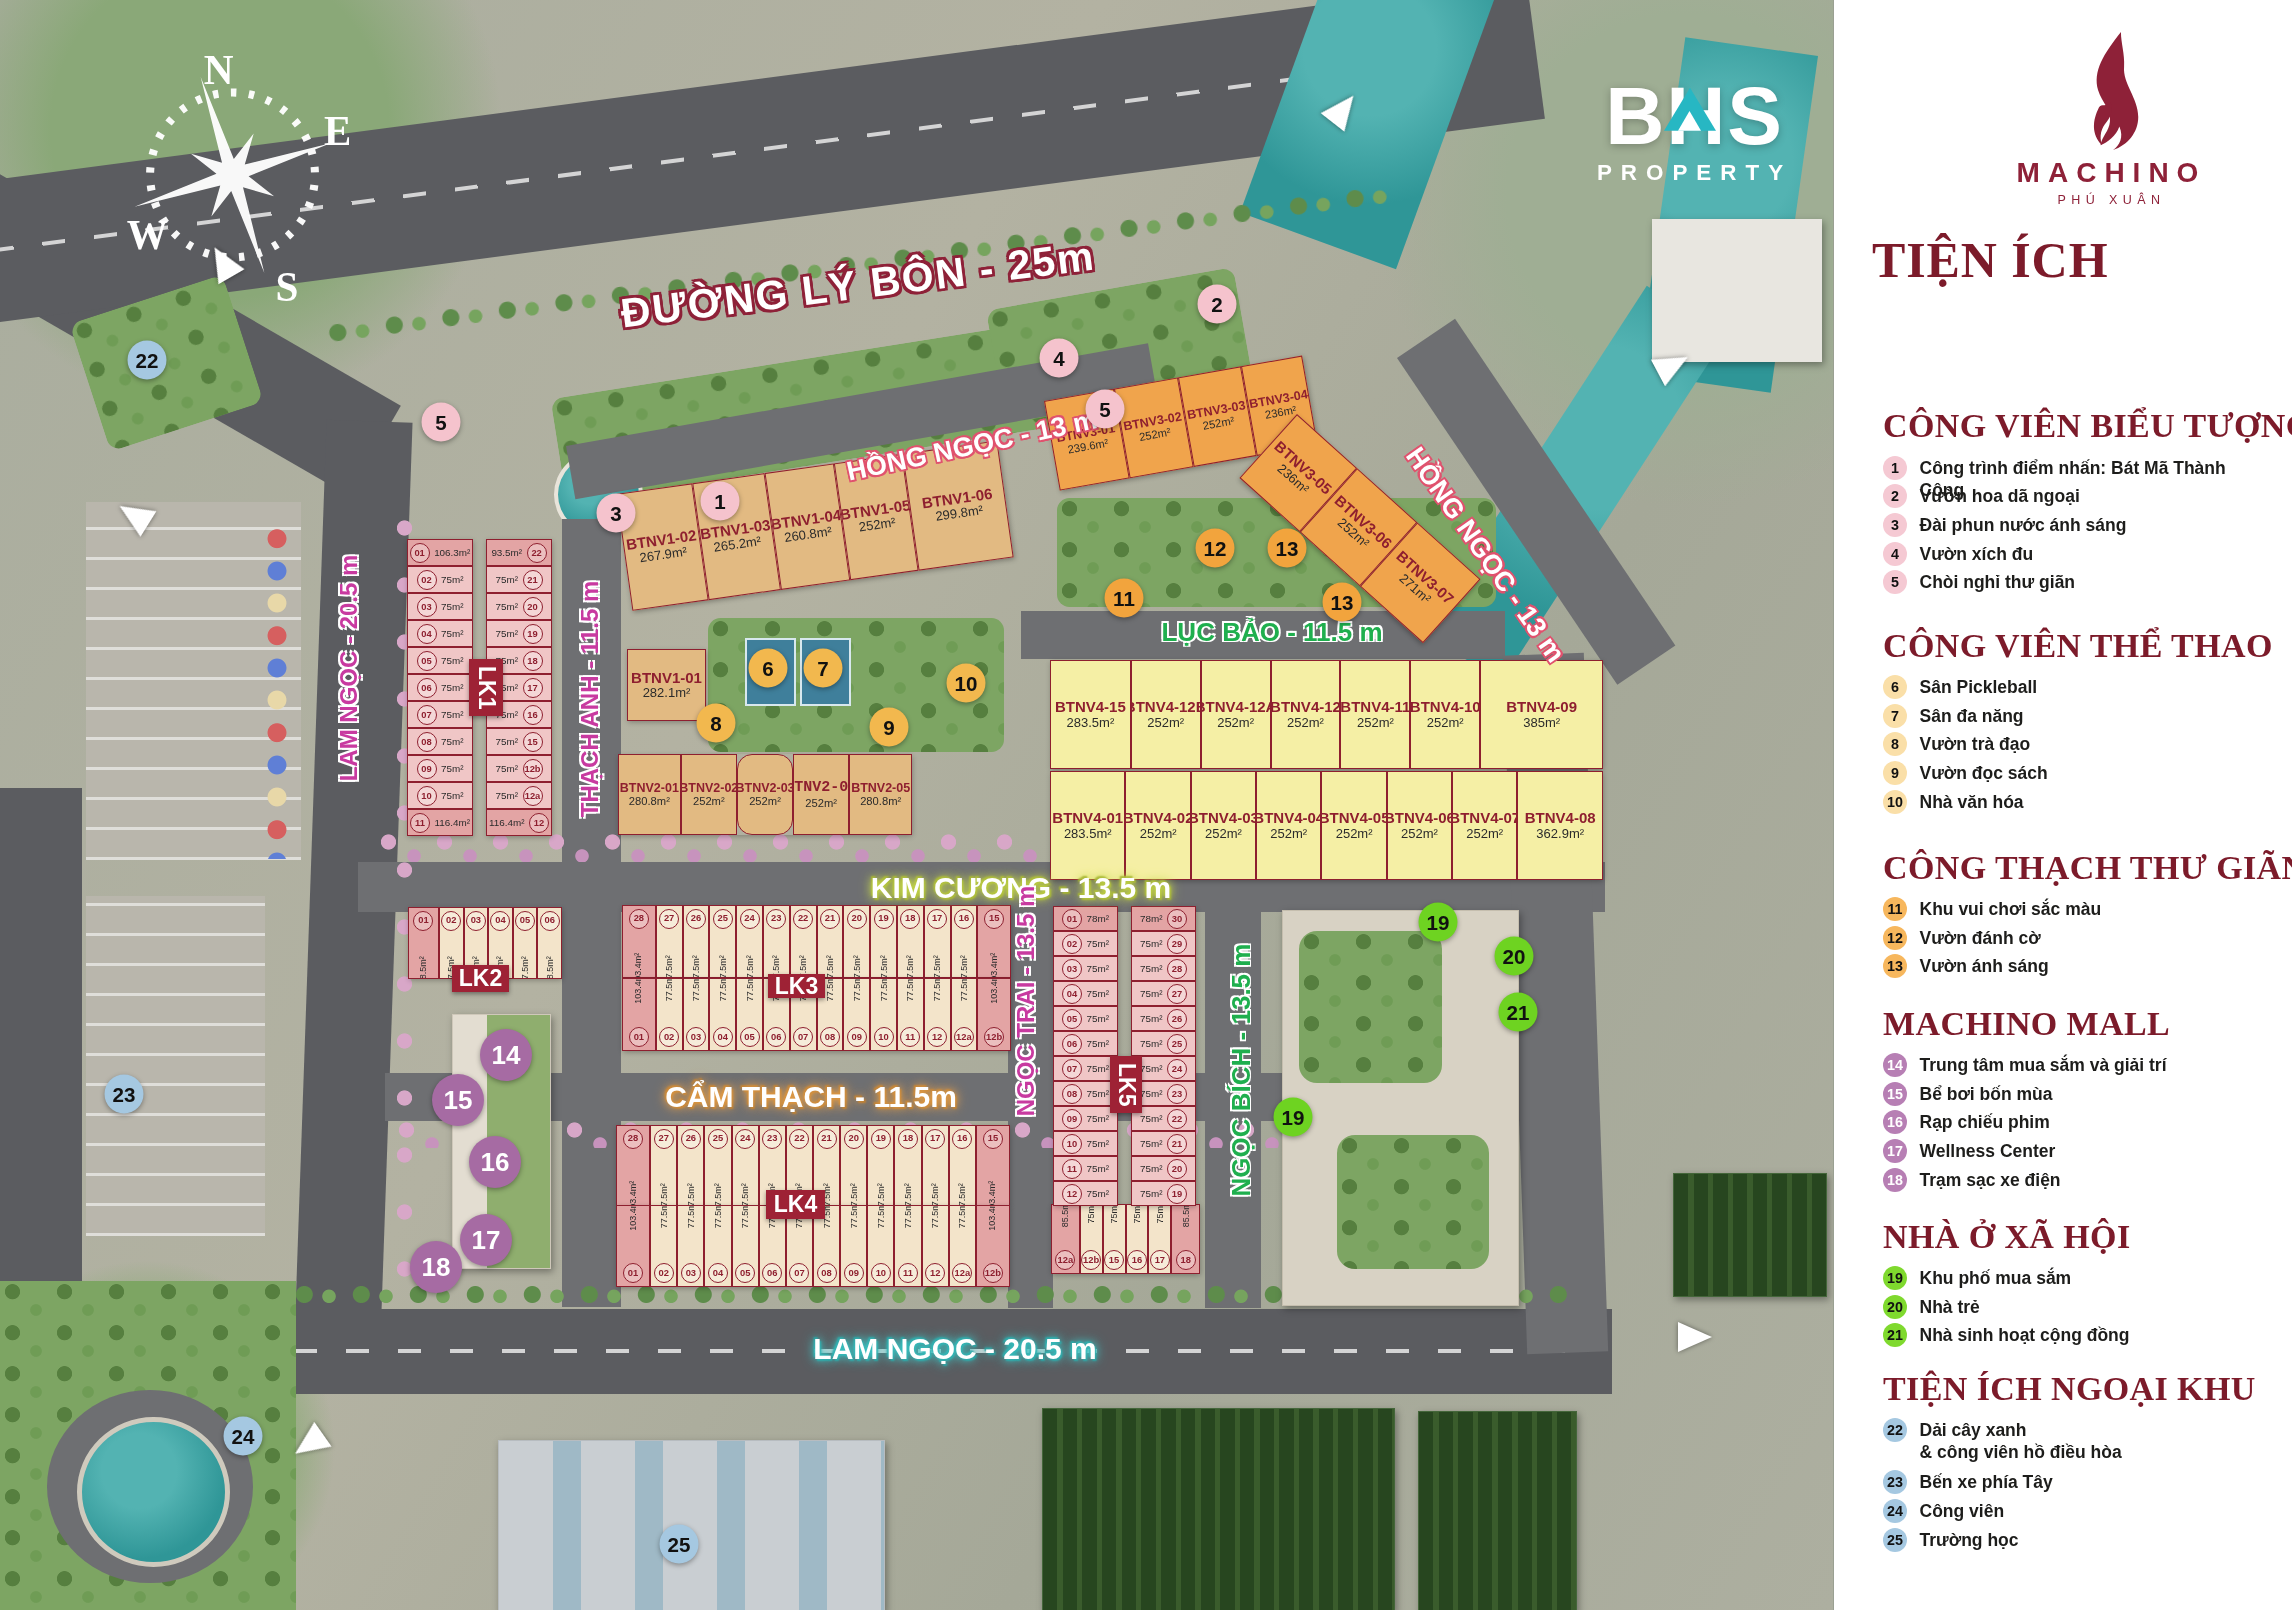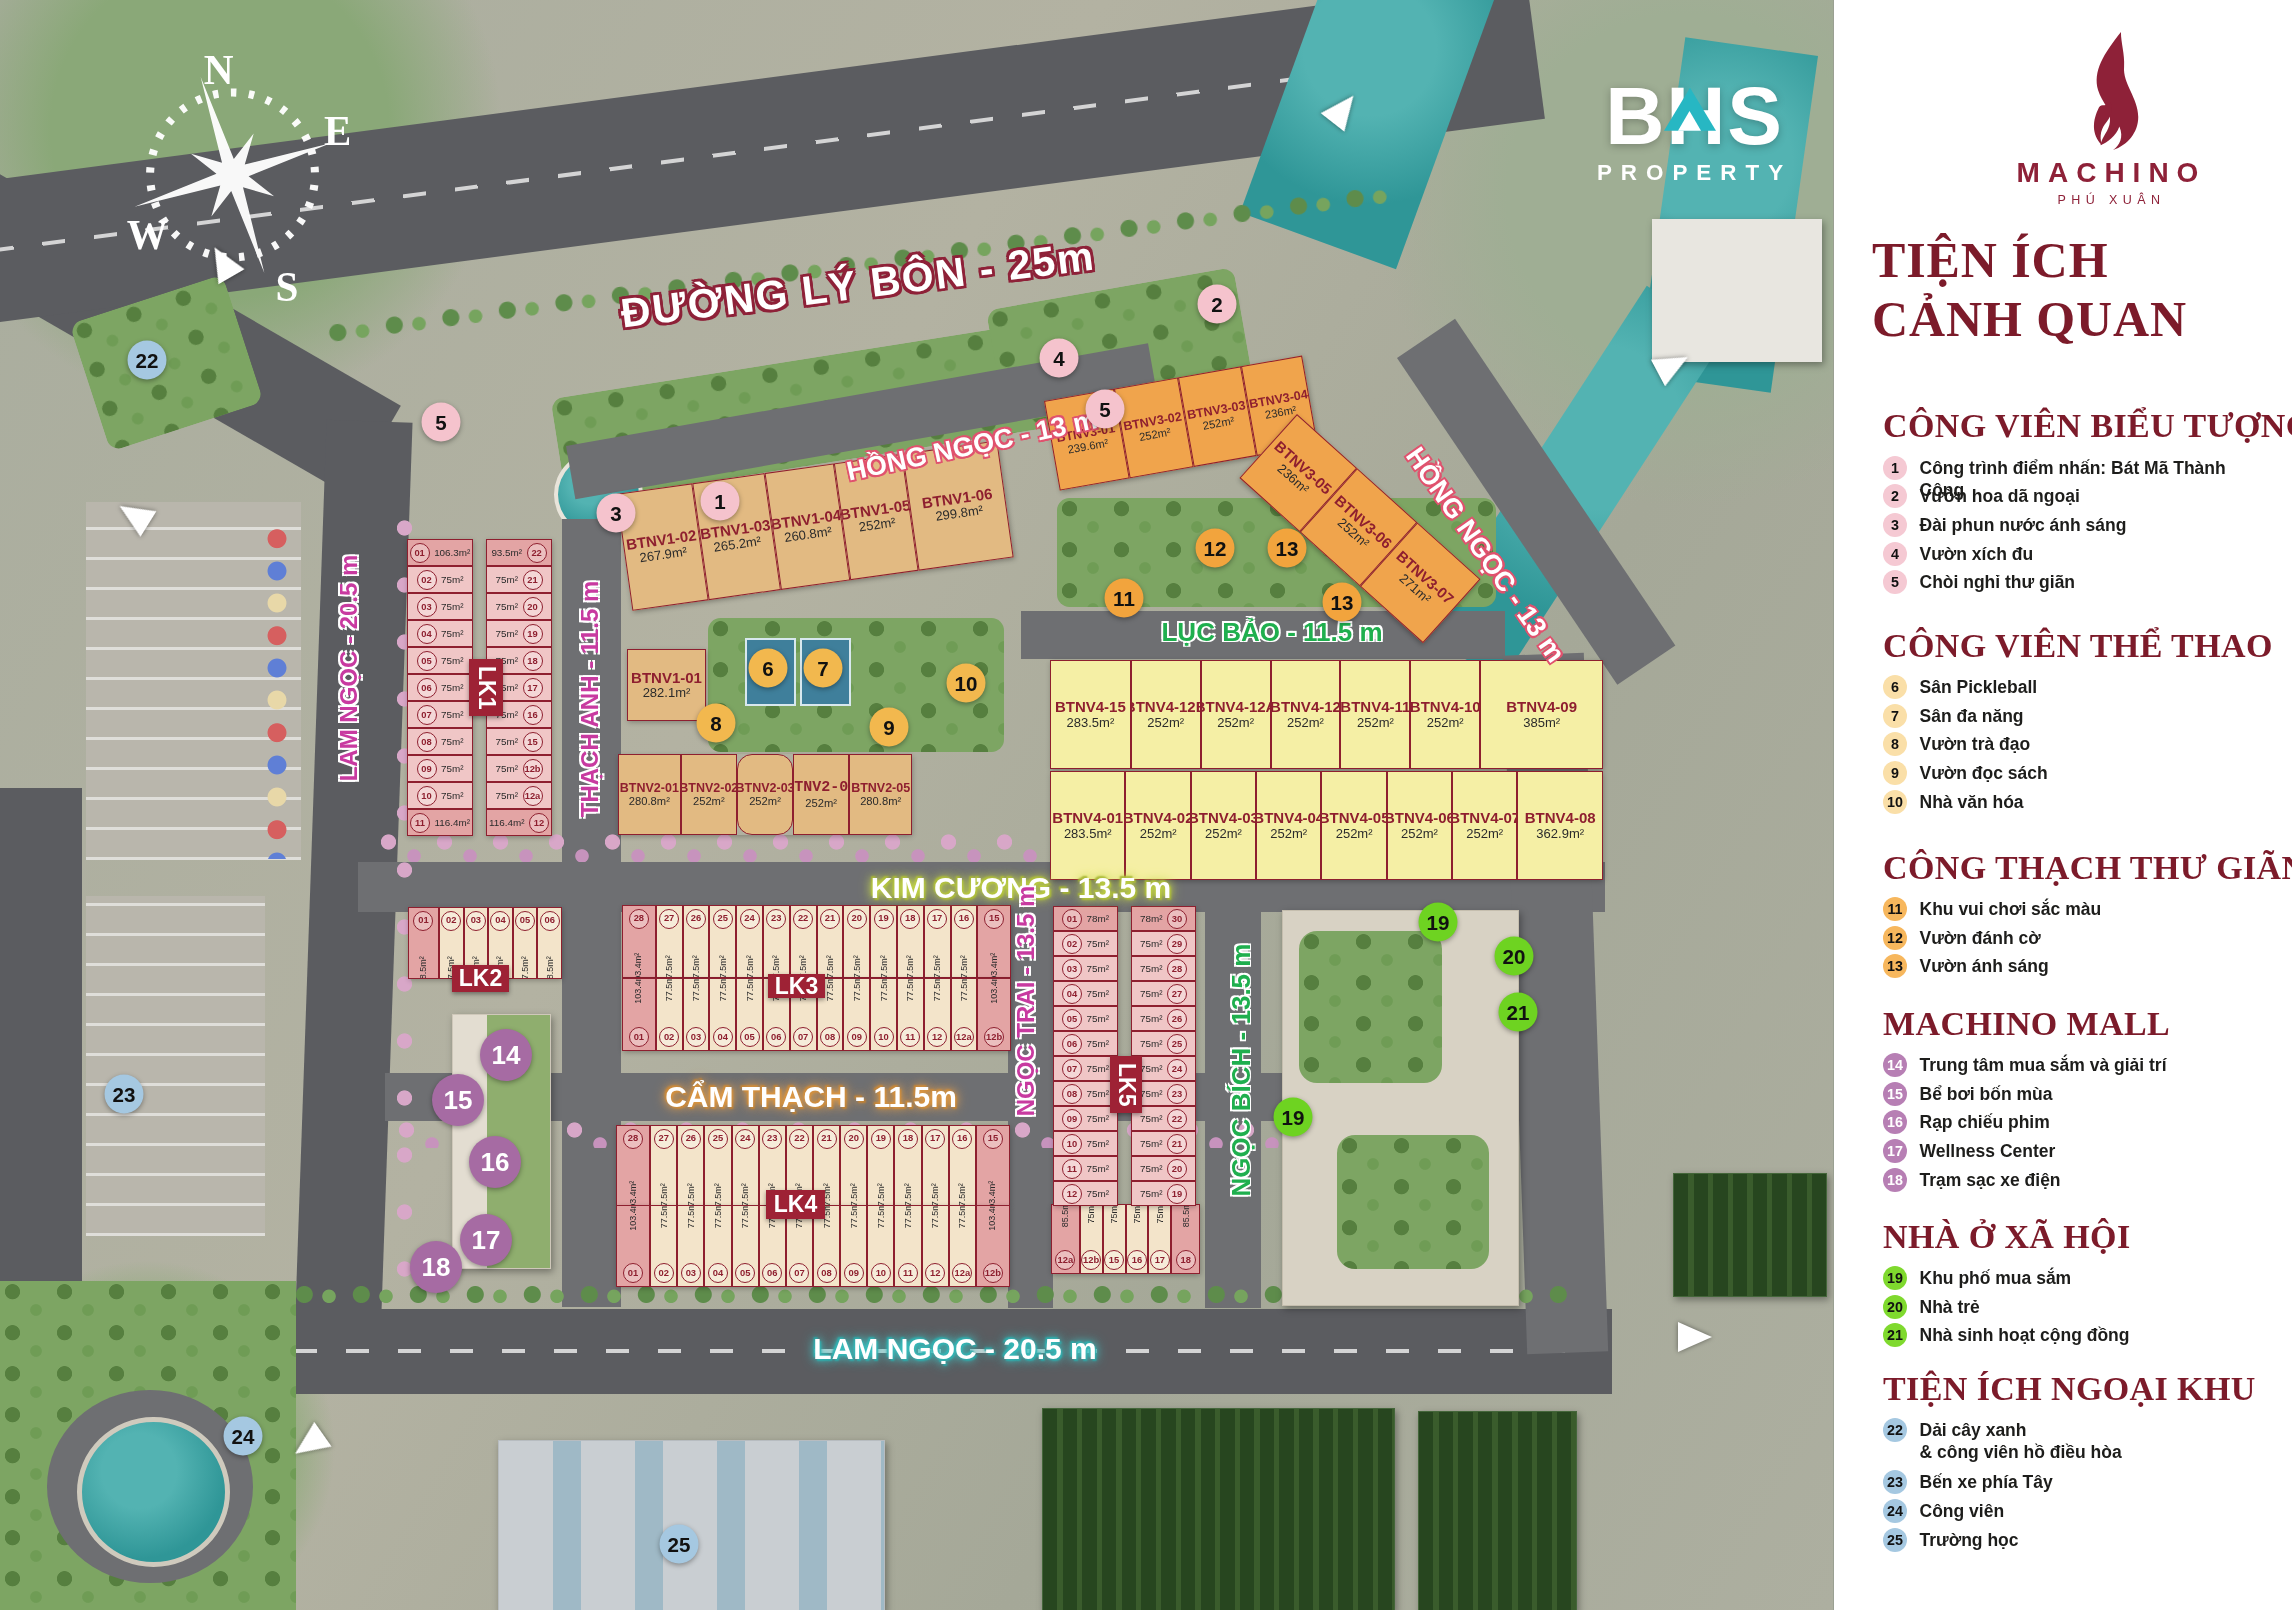--- a/index.html
+++ b/index.html
@@ -863,21 +863,20 @@
   <div id="logo">
     <svg width="81" height="118" viewBox="0 0 100 150" style="display:block;margin:0 auto;">
       <path fill="#8e2138" d="M62 0 C40 28 26 50 33 74 C38 90 50 98 48 114 C47 126 38 132 36 144 C45 140 56 132 60 120 C66 134 60 144 52 150 C70 144 84 128 84 108 C84 84 64 66 66 44 C67 28 62 14 62 0 Z"></path>
       <path fill="#8e2138" d="M34 96 C26 112 24 130 38 144 C34 132 37 122 44 114 C50 107 52 98 49 90 C44 96 37 90 34 96 Z"></path>
     </svg>
     <div class="nm">MACHINO</div>
     <div class="sub">PHÚ XUÂN</div>
   </div>
   <div id="ptitle">
     <div>TIỆN ÍCH</div>
-    <div>CẢNH QUAN</div>
   </div>
   <div id="sections">
       <div class="sechead" style="top: 407px;">CÔNG VIÊN BIỂU TƯỢNG</div>
       <div class="item" style="top: 458px;">
         <div class="ic" style="background: rgb(245, 201, 211); color: rgb(17, 17, 17);">1</div>
         <div class="lb">Công trình điểm nhấn: Bát Mã Thành Công</div>
       </div>
       <div class="item" style="top: 486px;">
         <div class="ic" style="background: rgb(245, 201, 211); color: rgb(17, 17, 17);">2</div>
         <div class="lb">Vườn hoa dã ngoại</div>

